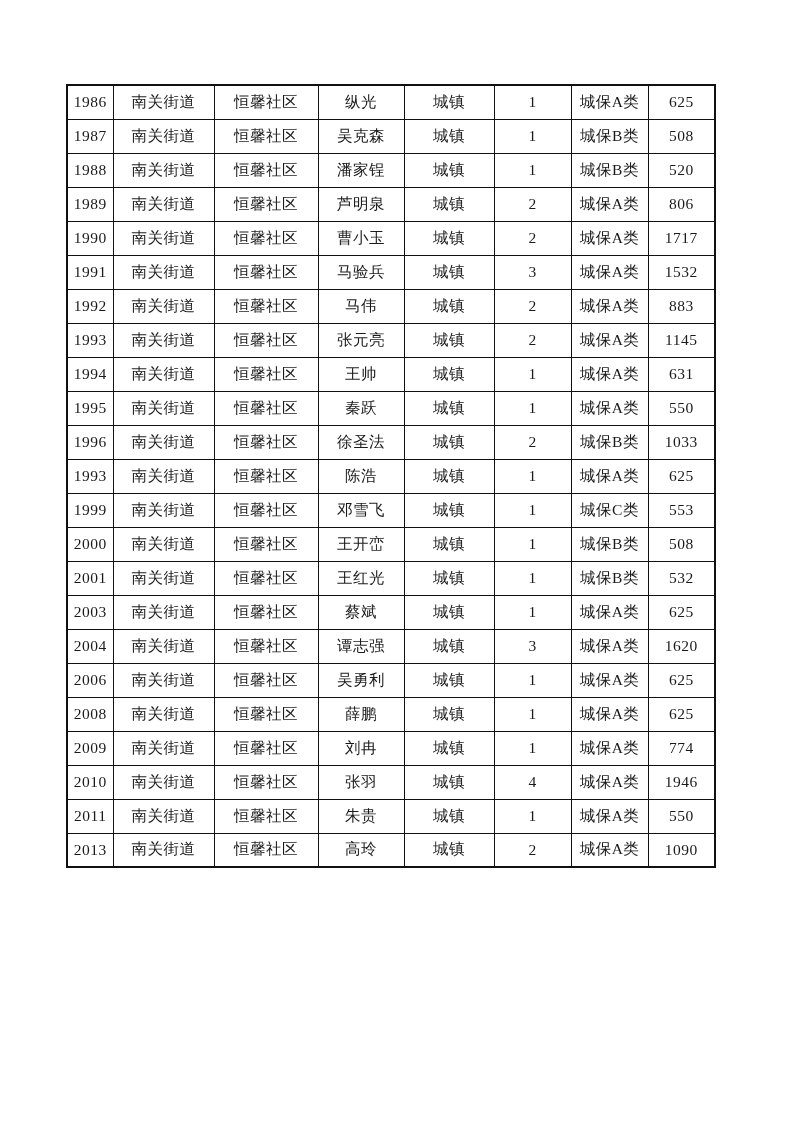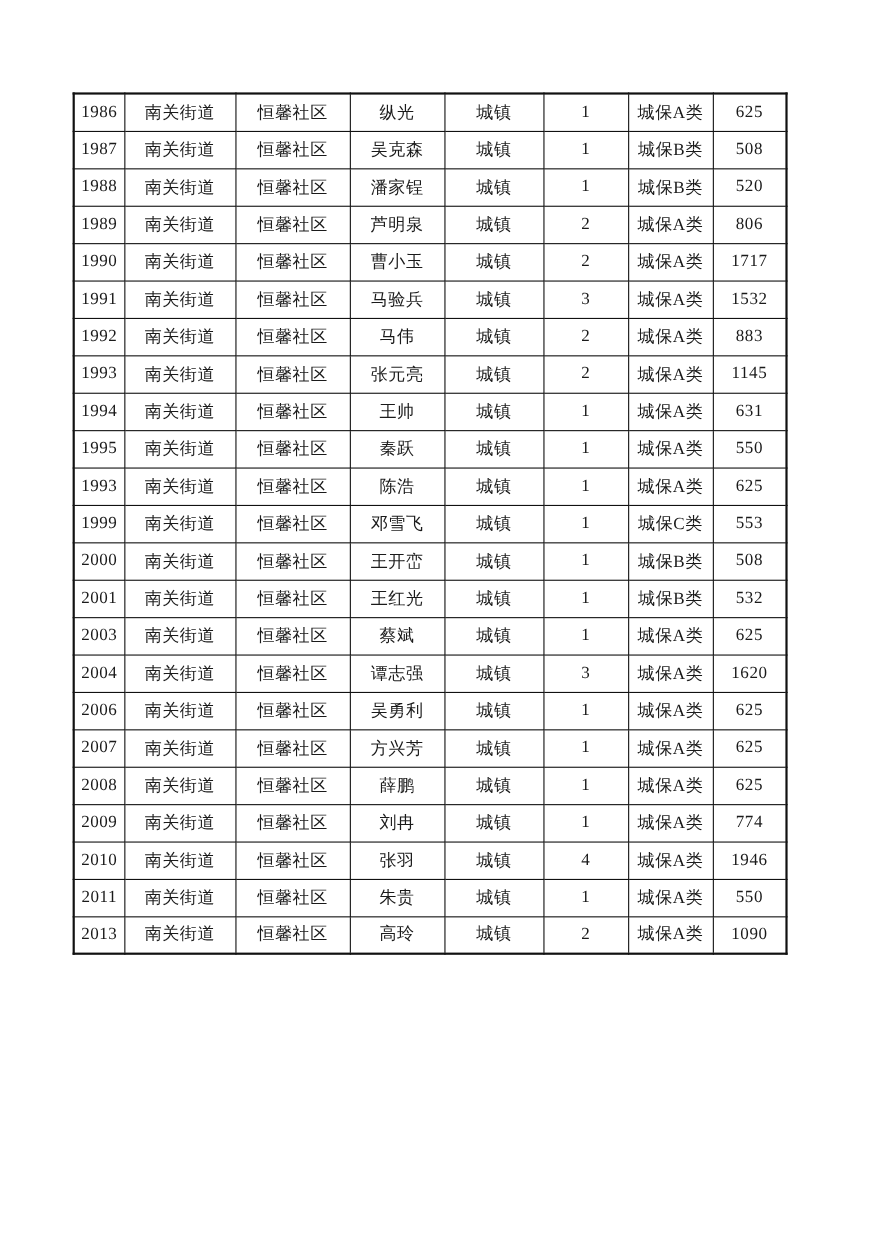--- a/index.html
+++ b/index.html
@@ -158,20 +158,30 @@
           <td class="c-num">1995</td>
           <td>南关街道</td>
           <td>恒馨社区</td>
           <td>秦跃</td>
           <td>城镇</td>
           <td class="c-num">1</td>
           <td>城保A类</td>
           <td class="c-num">550</td>
         </tr>
         <tr>
+          <td class="c-num">1996</td>
+          <td>南关街道</td>
+          <td>恒馨社区</td>
+          <td>徐圣法</td>
+          <td>城镇</td>
+          <td class="c-num">2</td>
+          <td>城保B类</td>
+          <td class="c-num">1033</td>
+        </tr>
+        <tr>
           <td class="c-num">1993</td>
           <td>南关街道</td>
           <td>恒馨社区</td>
           <td>陈浩</td>
           <td>城镇</td>
           <td class="c-num">1</td>
           <td>城保A类</td>
           <td class="c-num">625</td>
         </tr>
         <tr>
@@ -222,30 +232,20 @@
           <td>城镇</td>
           <td class="c-num">3</td>
           <td>城保A类</td>
           <td class="c-num">1620</td>
         </tr>
         <tr>
           <td class="c-num">2006</td>
           <td>南关街道</td>
           <td>恒馨社区</td>
           <td>吴勇利</td>
-          <td>城镇</td>
-          <td class="c-num">1</td>
-          <td>城保A类</td>
-          <td class="c-num">625</td>
-        </tr>
-        <tr>
-          <td class="c-num">2007</td>
-          <td>南关街道</td>
-          <td>恒馨社区</td>
-          <td>方兴芳</td>
           <td>城镇</td>
           <td class="c-num">1</td>
           <td>城保A类</td>
           <td class="c-num">625</td>
         </tr>
         <tr>
           <td class="c-num">2008</td>
           <td>南关街道</td>
           <td>恒馨社区</td>
           <td>薛鹏</td>

